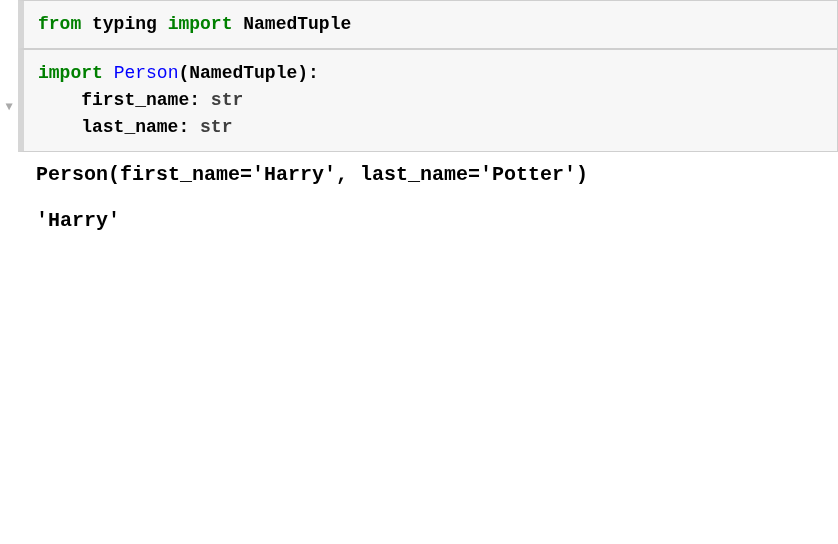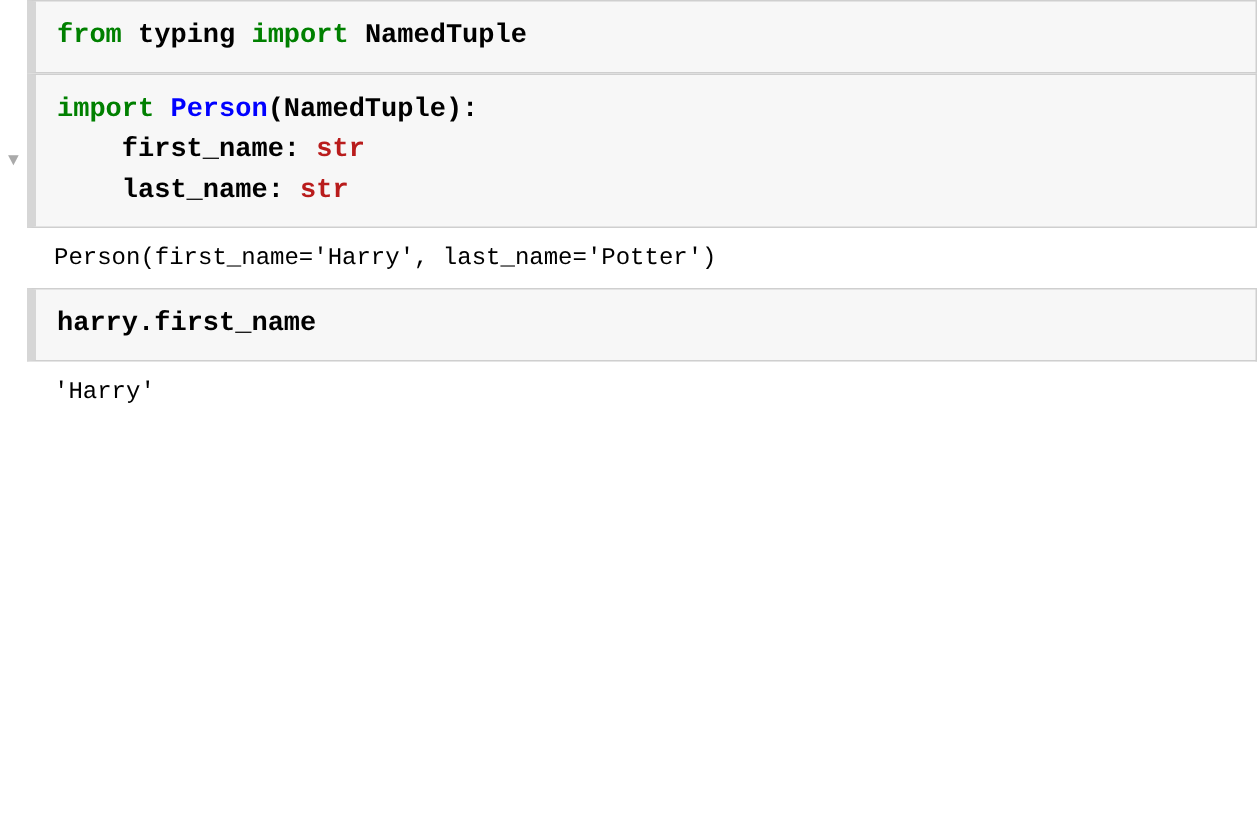--- a/index.html
+++ b/index.html
@@ -35,27 +35,27 @@
       background: #f7f7f7;
       padding: 10px 14px;
       line-height: 1.5;
       font-weight: bold;
       color: #000;
     }
     .output-text {
       flex: 1;
       padding: 8px 18px 8px 18px;
       line-height: 1.5;
-      font-weight: normal;
+      font-weight: bold;
       color: #000;
-      font-size: 16px;
+      font-size: 20px;
     }
     .kw-green { color: #008000; font-weight: bold; }
-    .kw-blue  { color: #0000ff; font-weight: bold; }
-    .fn-green { color: #b91c1c; }
+    .kw-blue  { color: #0000ff; font-weight: normal; }
+    .fn-green { color: #404040; }
     .str-red  { color: #ba2121; }
     .plain    { color: #000; font-weight: bold; }
     pre {
       margin: 0;
       font-family: inherit;
       font-size: inherit;
       white-space: pre;
     }
   </style>
 </head>
@@ -79,23 +79,17 @@
       </div>
     </div>
     <div class="cell-row">
       <div class="gutter"></div>
       <div class="output-text">
         <pre>Person(first_name='Harry', last_name='Potter')</pre>
       </div>
     </div>
     <div class="cell-row">
       <div class="gutter"></div>
-      <div class="input-cell">
-        <pre><span class="plain">harry</span><span class="plain">.</span><span class="plain">first_name</span></pre>
-      </div>
-    </div>
-    <div class="cell-row">
-      <div class="gutter"></div>
       <div class="output-text">
         <pre>'Harry'</pre>
       </div>
     </div>
   </div>
 
 </body></html>

